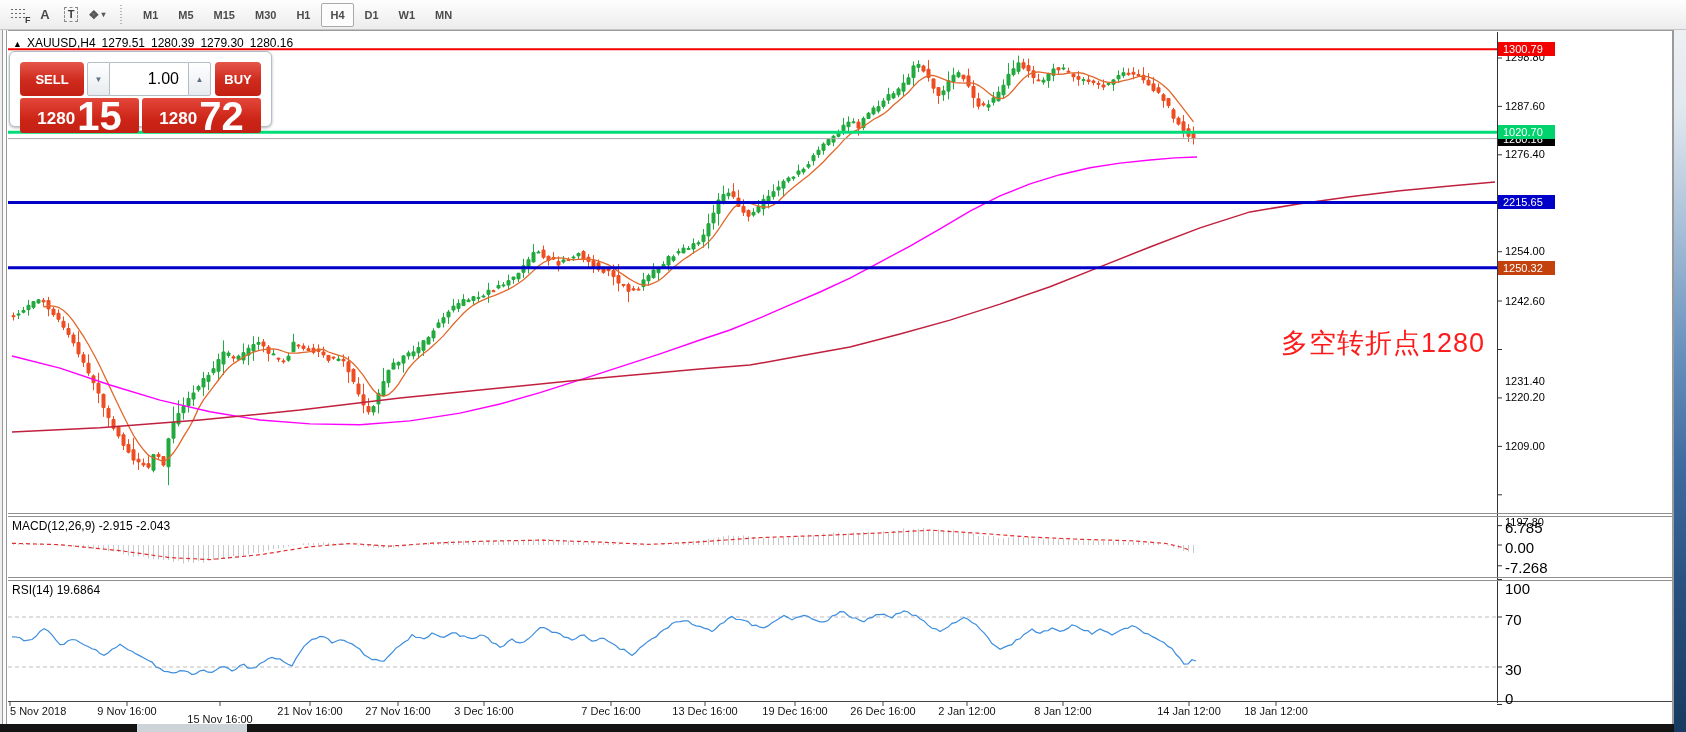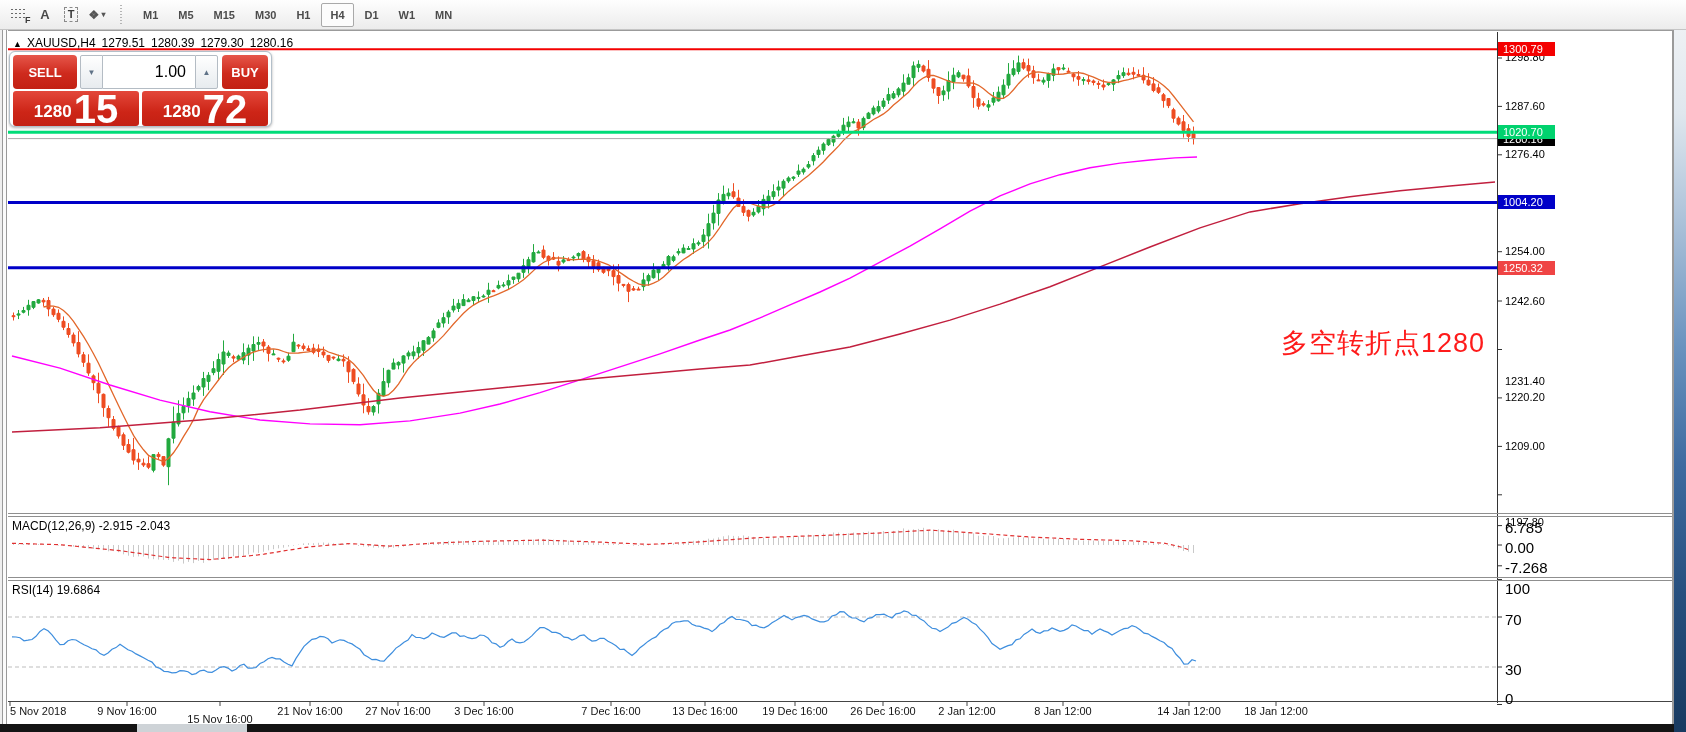--- a/index.html
+++ b/index.html
@@ -44,21 +44,21 @@
   .annotation{position:absolute;left:1281px;top:325px;z-index:6;font-size:27px;color:#fe1b1b;
     white-space:nowrap;letter-spacing:1px;}
   .tick-label{position:absolute;left:1505px;z-index:5;font-size:11px;color:#000;white-space:nowrap;}
   .sub-tick{position:absolute;left:1505px;z-index:5;font-size:15px;color:#000;white-space:nowrap;}
   .line-label{position:absolute;left:1498px;width:57px;height:14px;z-index:6;font-size:11px;color:#fff;
     display:flex;align-items:center;padding-left:5px;box-sizing:border-box;white-space:nowrap;}
   .time-label{position:absolute;top:705px;z-index:5;font-size:11px;color:#151515;white-space:nowrap;}
   
   .trade-panel{position:absolute;left:9px;top:51px;width:263px;height:76px;z-index:20;
     background:#fff;border:1px solid #b3bfc9;border-radius:6px;box-shadow:0 1px 3px rgba(0,0,0,.3);
-    padding:3px;box-sizing:border-box;}
+    padding:10px;box-sizing:border-box;}
   .tp-row1{display:flex;height:34px;}
   .red-btn{background:linear-gradient(#e6564a,#ce2a1d 55%,#c32013);color:#fff;font-weight:bold;
     font-size:13px;display:flex;align-items:center;justify-content:center;cursor:pointer;}
   .sell-btn{width:64px;border-radius:4px;}
   .buy-btn{flex:0 0 46px;border-radius:4px;}
   .spin-btn{width:21px;background:linear-gradient(#ffffff,#e7ebef);border:1px solid #b4bcc4;
     color:#5f7287;font-size:8px;display:flex;align-items:center;justify-content:center;cursor:pointer;}
   .spin-down{margin-left:3px;border-radius:2px 0 0 2px;}
   .spin-up{border-radius:0 2px 2px 0;margin-right:4px;}
   .vol-field{flex:1;border-top:1px solid #b4bcc4;border-bottom:1px solid #b4bcc4;background:#fff;
@@ -196,22 +196,22 @@
 
 <div class="pane-label" style="left:12px;top:519px;">MACD(12,26,9) -2.915 -2.043</div>
 <div class="pane-label" style="left:12px;top:583px;">RSI(14) 19.6864</div>
 
 <div class="annotation">多空转折点1280</div>
 
 <div id="axis-labels">
     <div class="line-label" style="top: 132px; background: rgb(0, 0, 0);">1280.16</div>
     <div class="line-label" style="top: 42px; background: rgb(244, 0, 0);">1300.79</div>
     <div class="line-label" style="top: 125px; background: rgb(0, 210, 110);">1020.70</div>
-    <div class="line-label" style="top: 195px; background: rgb(0, 0, 200);">1004.20</div>
-    <div class="line-label" style="top: 261px; background: #ef4444;">1250.32</div>
+    <div class="line-label" style="top: 195px; background: rgb(0, 0, 200);">2215.65</div>
+    <div class="line-label" style="top: 261px; background: #c2410c;">1250.32</div>
     <span class="tick-label" style="top: 51px;">1298.80</span>
     <span class="tick-label" style="top: 100px;">1287.60</span>
     <span class="tick-label" style="top: 148px;">1276.40</span>
     <span class="tick-label" style="top: 245px;">1254.00</span>
     <span class="tick-label" style="top: 295px;">1242.60</span>
     <span class="tick-label" style="top: 343px; margin-top: 32px;">1231.40</span>
     <span class="tick-label" style="top: 391px;">1220.20</span>
     <span class="tick-label" style="top: 440px;">1209.00</span>
     <span class="tick-label" style="top: 516px;">1197.80</span>
     <span class="sub-tick" style="top: 519px;">6.785</span>

